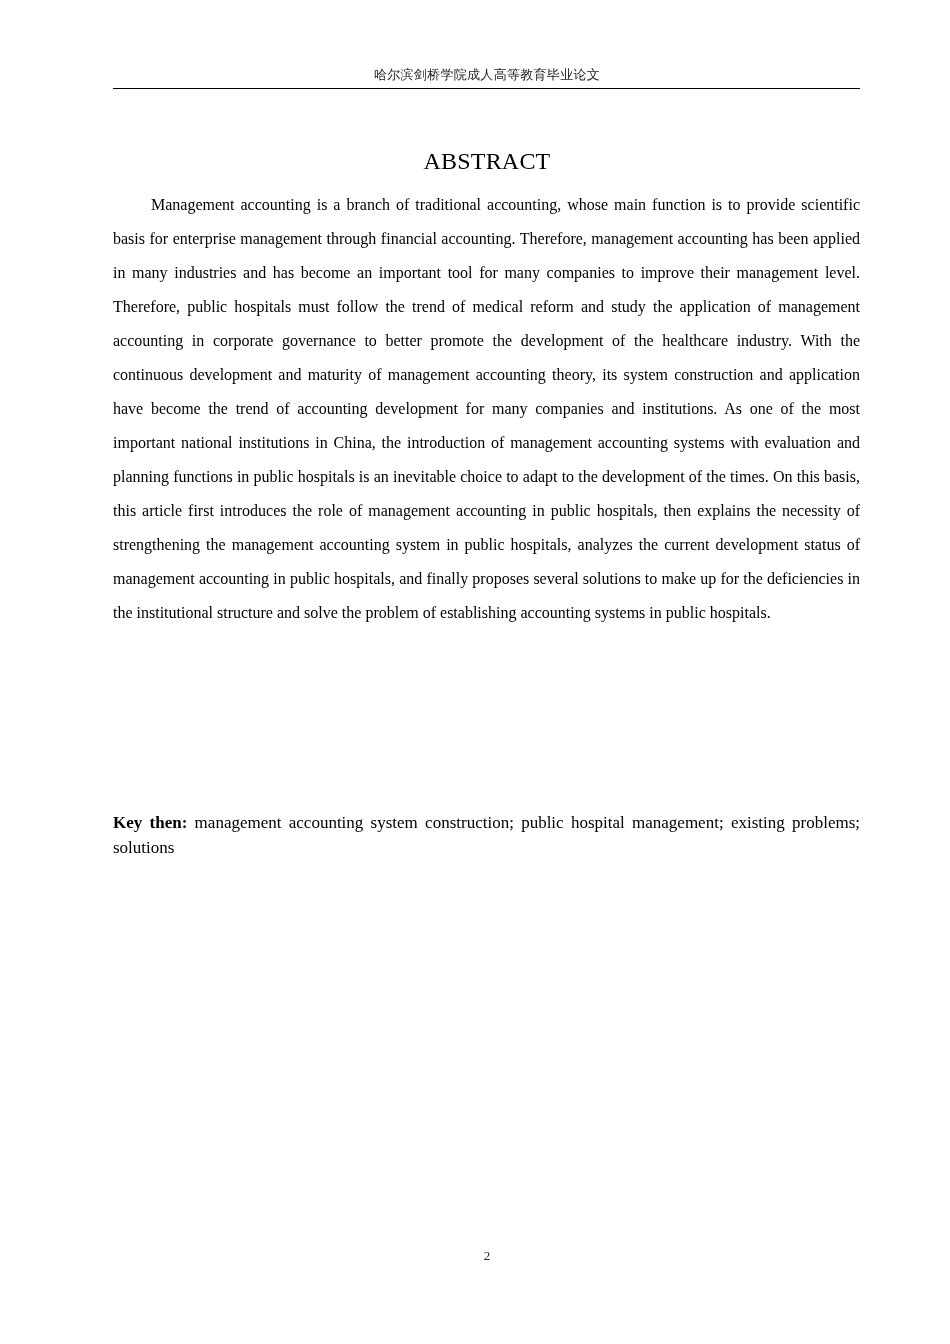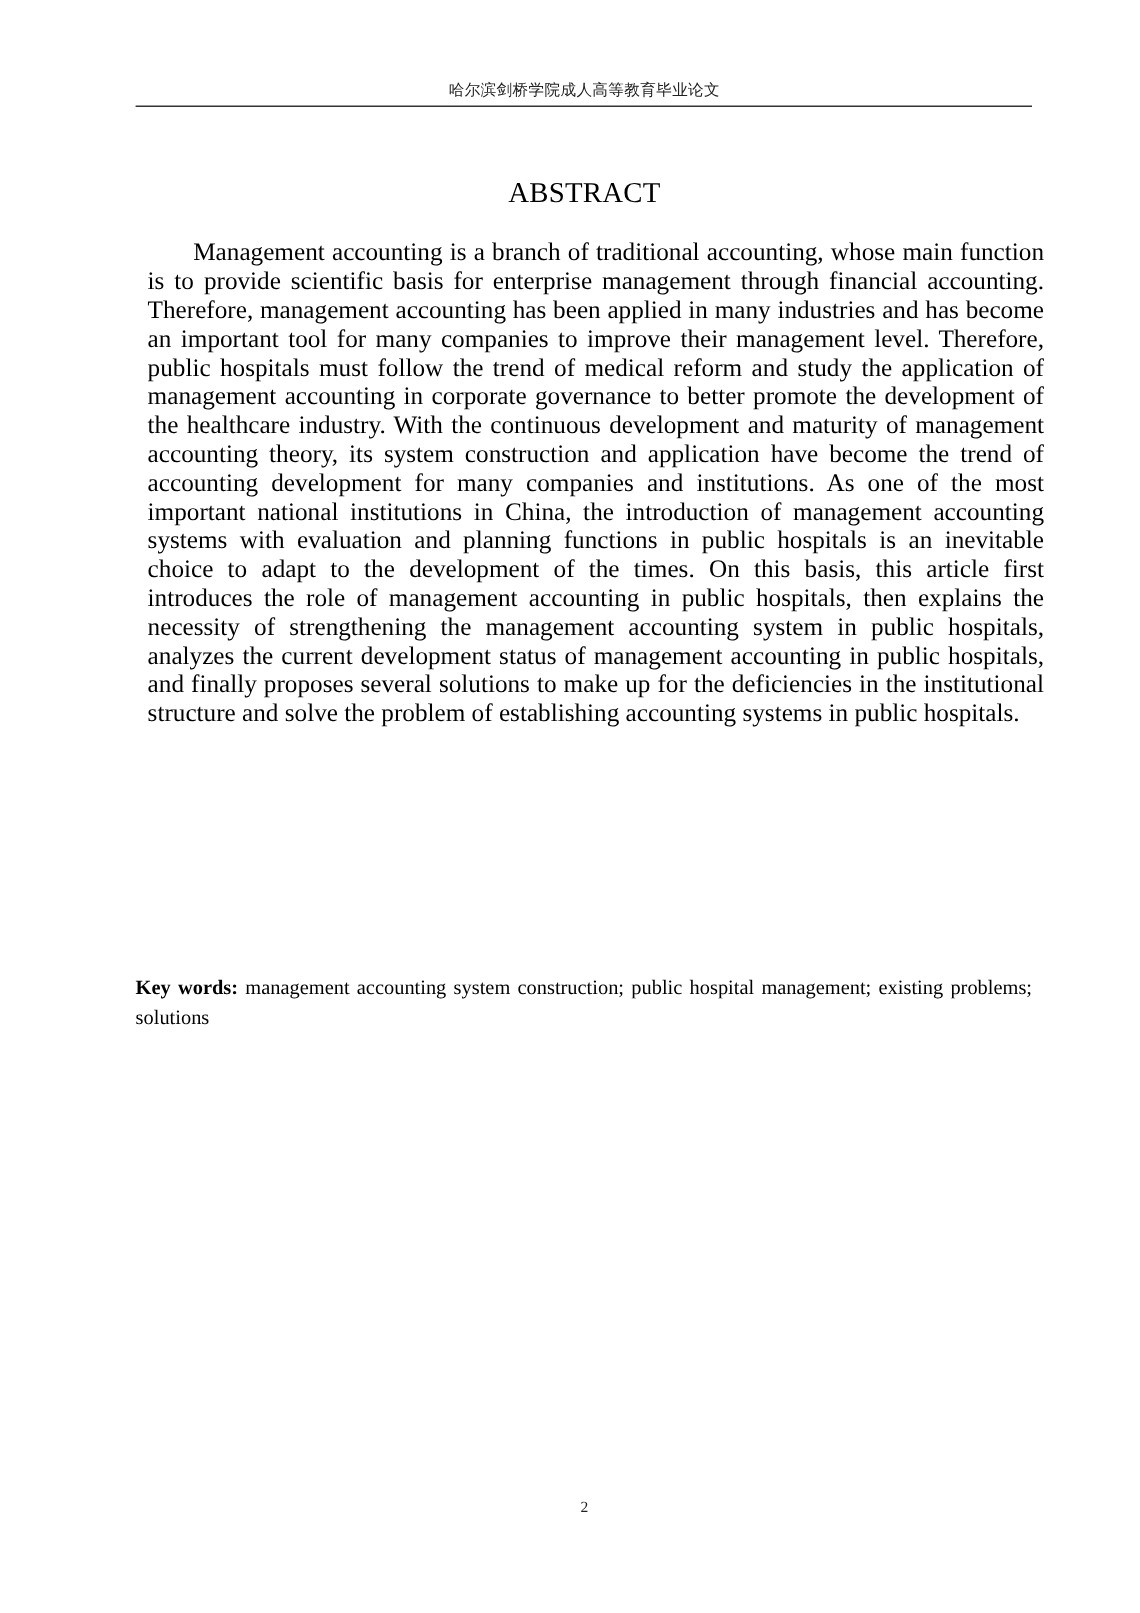--- a/index.html
+++ b/index.html
@@ -1,29 +1,29 @@
 <!DOCTYPE html>
 <html><head>
   <meta charset="utf-8">
   <style>
     html, body { margin: 0; padding: 0; background: #ffffff; }
     body { width: 950px; height: 1344px; position: relative; overflow: hidden; font-family: "Liberation Serif", "DejaVu Serif", serif; color: #000; }
     .header-text { position: absolute; top: 66px; left: 0; width: 974px; text-align: center; font-size: 13px; color: #222; letter-spacing: 0.3px; }
     .header-rule { position: absolute; top: 88px; left: 113px; width: 747px; height: 0; border-top: 1px solid #000; }
     .title { position: absolute; top: 148px; left: 0; width: 974px; text-align: center; font-size: 24px; font-weight: normal; margin: 0; letter-spacing: 0.2px; }
-    .body { position: absolute; top: 188px; left: 113px; width: 747px; font-size: 21px; line-height: 24px; text-align: justify; text-indent: 38px; margin: 10px; }
+    .body { position: absolute; top: 188px; left: 113px; width: 747px; font-size: 16px; line-height: 34px; text-align: justify; text-indent: 38px; margin: 0; }
     .keywords { position: absolute; top: 810px; left: 113px; width: 747px; font-size: 17px; line-height: 25px; text-align: justify; margin: 0; }
     .keywords b { font-weight: bold; }
     .page-num { position: absolute; top: 1248px; left: 0; width: 974px; text-align: center; font-size: 13px; color: #222; }
   </style>
 </head>
 <body>
 
 <div class="header-text">哈尔滨剑桥学院成人高等教育毕业论文</div>
 <div class="header-rule"></div>
 
 <h1 class="title">ABSTRACT</h1>
 
 <p class="body">Management accounting is a branch of traditional accounting, whose main function is to provide scientific basis for enterprise management through financial accounting. Therefore, management accounting has been applied in many industries and has become an important tool for many companies to improve their management level. Therefore, public hospitals must follow the trend of medical reform and study the application of management accounting in corporate governance to better promote the development of the healthcare industry. With the continuous development and maturity of management accounting theory, its system construction and application have become the trend of accounting development for many companies and institutions. As one of the most important national institutions in China, the introduction of management accounting systems with evaluation and planning functions in public hospitals is an inevitable choice to adapt to the development of the times. On this basis, this article first introduces the role of management accounting in public hospitals, then explains the necessity of strengthening the management accounting system in public hospitals, analyzes the current development status of management accounting in public hospitals, and finally proposes several solutions to make up for the deficiencies in the institutional structure and solve the problem of establishing accounting systems in public hospitals.</p>
 
-<p class="keywords"><b>Key words:</b><span> management accounting system construction; public hospital management; existing problems; solutions</span></p>
+<p class="keywords"><b>Key then:</b><span> management accounting system construction; public hospital management; existing problems; solutions</span></p>
 
 <div class="page-num">2</div>
 
 </body></html>

